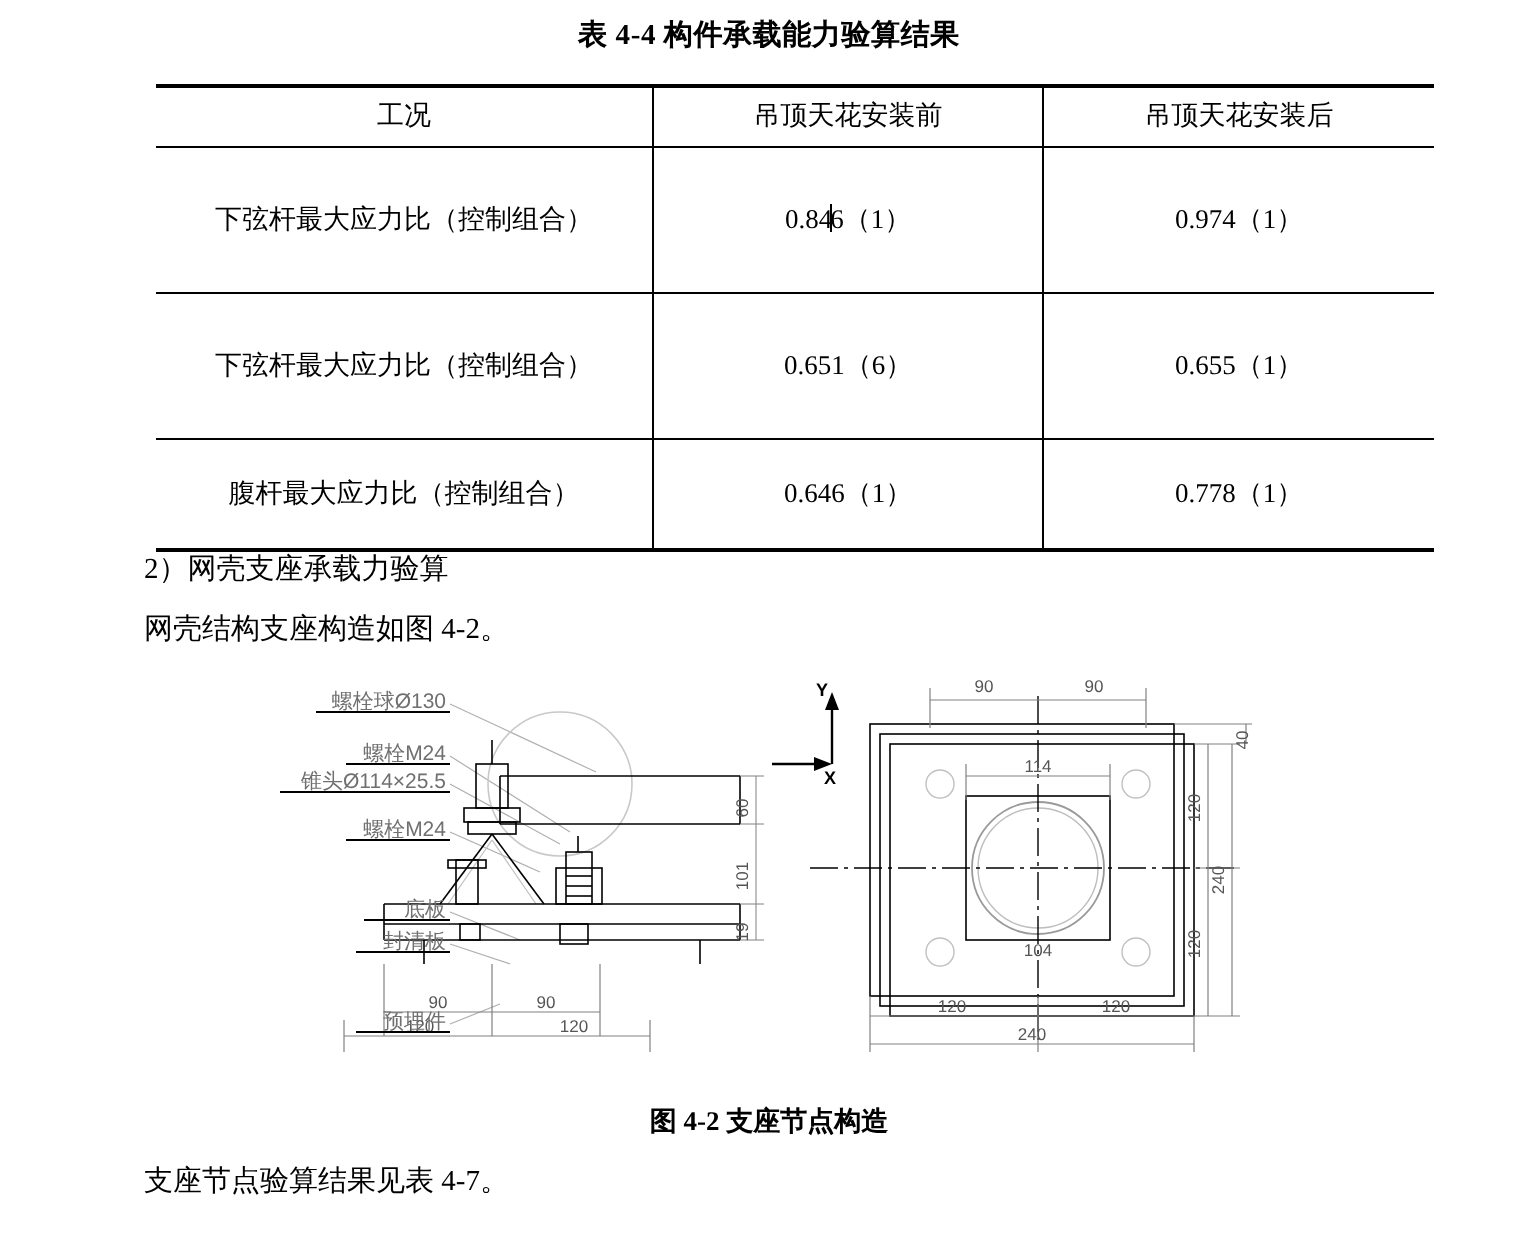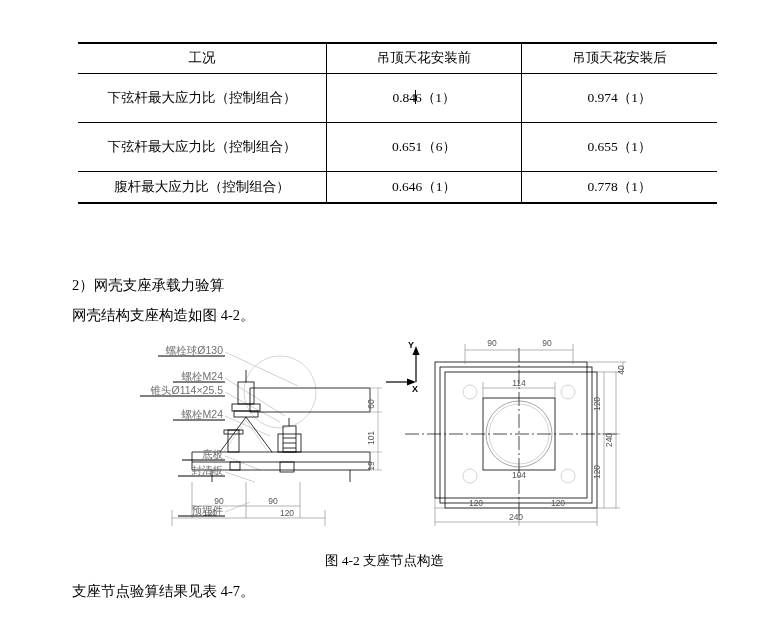--- a/index.html
+++ b/index.html
@@ -47,21 +47,21 @@
   }
   table.data td, table.data th {
     border-left: 1px solid #000;
     border-right: 1px solid #000;
     border-top: 1px solid #000;
     border-bottom: 1px solid #000;
     font-weight: normal;
     font-size: 13.5px;
     text-align: center;
     vertical-align: middle;
-    padding: 0 4px;
+    padding: 12px 4px;
     line-height: 1.45;
   }
   table.data tr.hdr th {
     border-top: 2.5px solid #000;
     border-bottom: 1px solid #000;
     padding: 4px 4px 5px 4px;
   }
   table.data tr.last td {
     border-bottom: 2.5px solid #000;
   }
@@ -97,21 +97,21 @@
   .p1 { top: 208px; text-indent: 2em; }
   .p2 { top: 272px; }
   .p3 { top: 302px; }
   .p4 { top: 578px; }
   .fig-caption {
     position: absolute;
     left: 0; top: 552px;
     width: 769px;
     text-align: center;
     font-size: 13.5px;
-    font-weight: normal;
+    font-weight: bold;
   }
 
   
   .figure {
     position: absolute;
     left: 120px;
     top: 330px;
     width: 520px;
     height: 218px;
   }
@@ -124,20 +124,21 @@
     font-family: "Liberation Sans", "DejaVu Sans", sans-serif;
     fill: #555555;
     font-size: 8.5px;
   }
 </style>
 </head>
 <body>
 
 <div class="page">
 
+  <div class="table-title">表 4-4 构件承载能力验算结果</div>
 
   <div class="table-wrap">
     <table class="data">
       <tbody>
           <tr class="hdr">
         <th class="col-a first-col">工况</th>
         <th class="col-b">吊顶天花安装前</th>
         <th class="col-c last-col">吊顶天花安装后</th>
       </tr>
       <tr class="tall-row">

